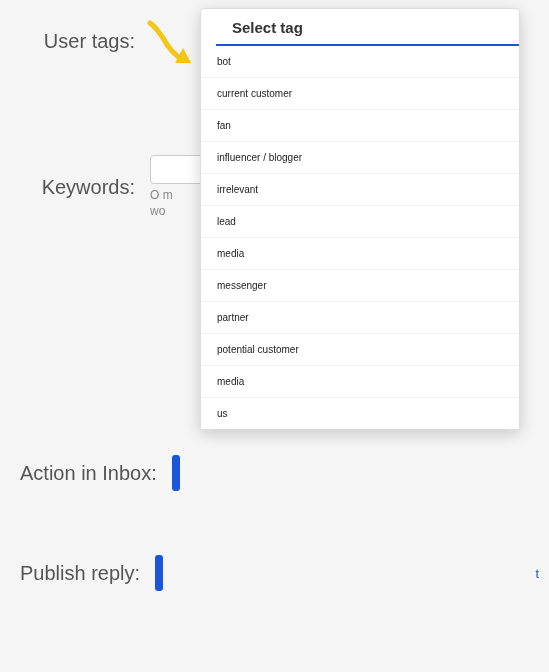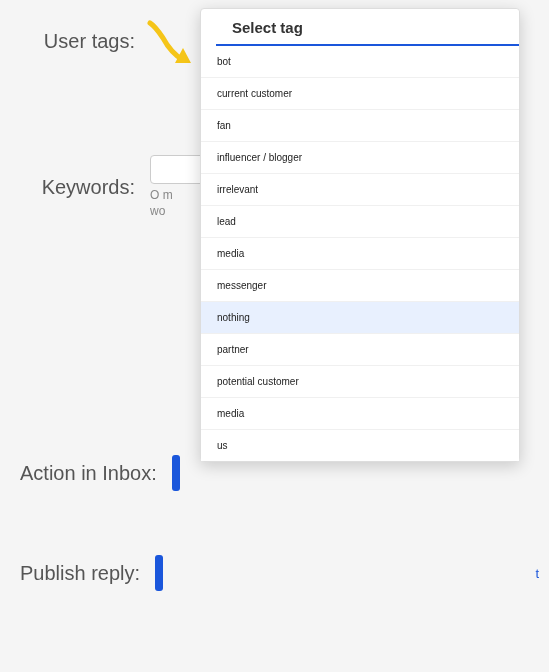--- a/index.html
+++ b/index.html
@@ -173,21 +173,20 @@
     <div class="dropdown-list">
 
     <div class="dropdown-item">bot</div>
         <div class="dropdown-item">current customer</div>
         <div class="dropdown-item">fan</div>
         <div class="dropdown-item">influencer / blogger</div>
         <div class="dropdown-item">irrelevant</div>
         <div class="dropdown-item">lead</div>
         <div class="dropdown-item">media</div>
         <div class="dropdown-item">messenger</div>
-        <div class="dropdown-item highlighted">nothing</div>
         <div class="dropdown-item">partner</div>
         <div class="dropdown-item">potential customer</div>
         <div class="dropdown-item">media</div>
         <div class="dropdown-item">us</div>
       </div>
   </div>
 
 </div>
 
 </body></html>

